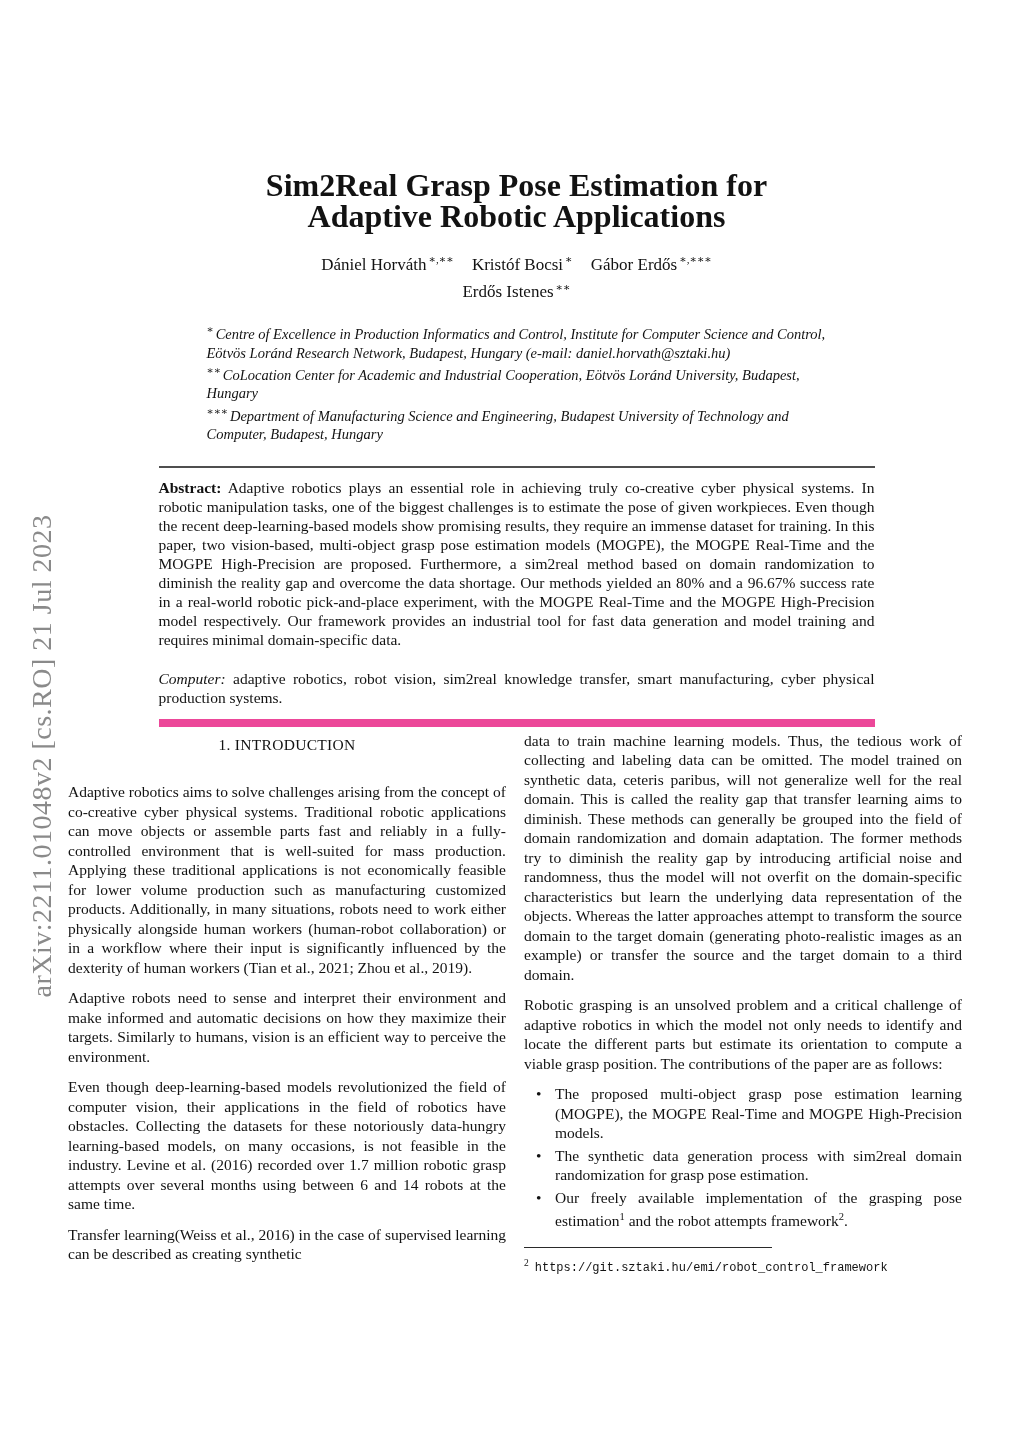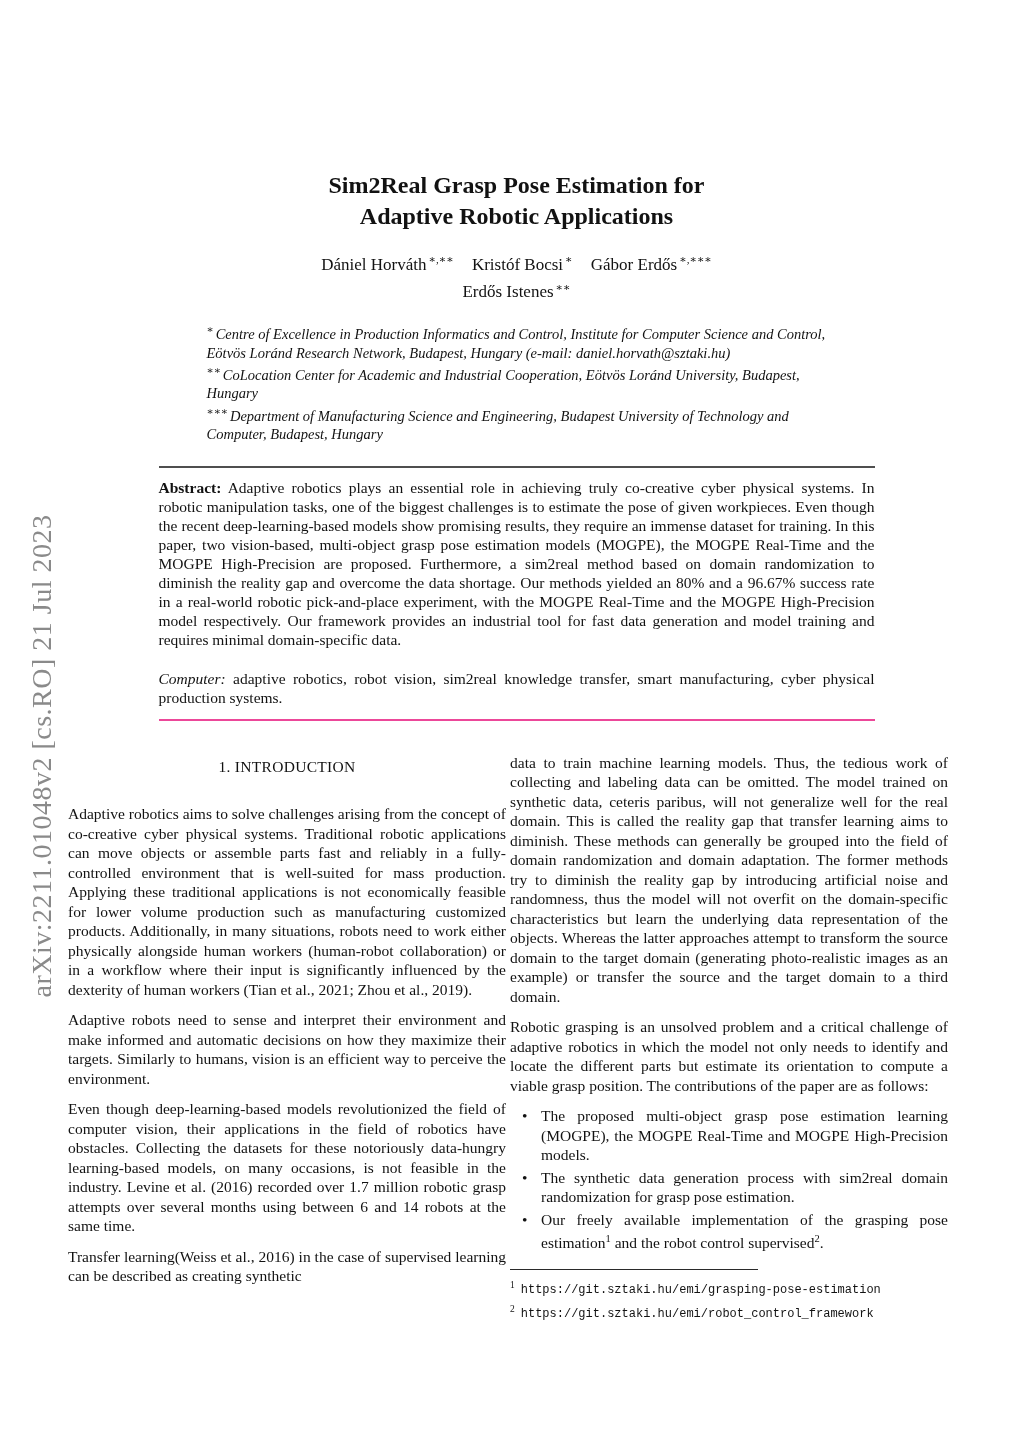--- a/index.html
+++ b/index.html
@@ -25,21 +25,21 @@
     white-space:nowrap;
   }
   .content{
     position:absolute;
     left:68px;top:170px;
     width:897px;
   }
   .title{
     margin:0 0 16px 0;
     text-align:center;
-    font-size:24px;
+    font-size:32px;
     font-weight:bold;
     line-height:31px;
   }
   .authors{
     text-align:center;
     font-size:17px;
     font-weight:normal;
     line-height:22px;
     margin-bottom:18px;
   }
@@ -52,39 +52,39 @@
     font-style:italic;
     font-size:14.5px;
     line-height:18.5px;
   }
   .affil{margin:0;}
   .affil sup{font-size:10.5px;font-style:normal;margin-right:2px;}
   .abstract-block{
     width:716px;
     margin:22px auto 0 auto;
     border-top:2px solid #4f4f4f;
-    border-bottom:2px solid #ec4899;
+    border-bottom:8px solid #ec4899;
     padding:10px 0 12px 0;
   }
   .abstract-text{
     margin:0;
     font-size:15.5px;
     line-height:19px;
     text-align:justify;
   }
   .keywords{
     margin:20px 0 0 0;
     font-size:15.5px;
     line-height:19px;
     text-align:justify;
   }
   .columns{
     display:flex;
-    gap:4px;
-    margin-top:32px;
+    gap:18px;
+    margin-top:4px;
   }
   .col{
     flex:0 0 438px;
     width:438px;
     font-size:15.5px;
     line-height:19.5px;
     text-align:justify;
   }
   .section-heading{
     font-size:15.5px;
@@ -172,24 +172,23 @@
         <p>Even though deep-learning-based models revolutionized the field of computer vision, their applications in the field of robotics have obstacles. Collecting the datasets for these notoriously data-hungry learning-based models, on many occasions, is not feasible in the industry. Levine et al. (2016) recorded over 1.7 million robotic grasp attempts over several months using between 6 and 14 robots at the same time.</p>
         <p>Transfer learning(Weiss et al., 2016) in the case of supervised learning can be described as creating synthetic</p>
       </div>
 
       <div class="col">
         <p>data to train machine learning models. Thus, the tedious work of collecting and labeling data can be omitted. The model trained on synthetic data, ceteris paribus, will not generalize well for the real domain. This is called the reality gap that transfer learning aims to diminish. These methods can generally be grouped into the field of domain randomization and domain adaptation. The former methods try to diminish the reality gap by introducing artificial noise and randomness, thus the model will not overfit on the domain-specific characteristics but learn the underlying data representation of the objects. Whereas the latter approaches attempt to transform the source domain to the target domain (generating photo-realistic images as an example) or transfer the source and the target domain to a third domain.</p>
         <p>Robotic grasping is an unsolved problem and a critical challenge of adaptive robotics in which the model not only needs to identify and locate the different parts but estimate its orientation to compute a viable grasp position. The contributions of the paper are as follows:</p>
         <ul class="bullet-list">
           <li><span class="bullet-glyph">•</span><span>The proposed multi-object grasp pose estimation learning (MOGPE), the MOGPE Real-Time and MOGPE High-Precision models.</span></li>
           <li><span class="bullet-glyph">•</span><span>The synthetic data generation process with sim2real domain randomization for grasp pose estimation.</span></li>
-          <li><span class="bullet-glyph">•</span><span>Our freely available implementation of the grasping pose estimation</span><sup class="inline-ref">1</sup><span> and the robot control supervised</span><sup class="inline-ref">2</sup><span>.</span></li>
+          <li><span class="bullet-glyph">•</span><span>Our freely available implementation of the grasping pose estimation</span><sup class="inline-ref">1</sup><span> and the robot attempts framework</span><sup class="inline-ref">2</sup><span>.</span></li>
         </ul>
         <div class="footnotes">
           <div class="fn-rule"></div>
-          <p class="fn"><sup>1</sup><span class="fn-url">https://git.sztaki.hu/emi/grasping-pose-estimation</span></p>
           <p class="fn"><sup>2</sup><span class="fn-url">https://git.sztaki.hu/emi/robot_control_framework</span></p>
         </div>
       </div>
 
     </div>
   </div>
 </div>
 
 </body></html>

